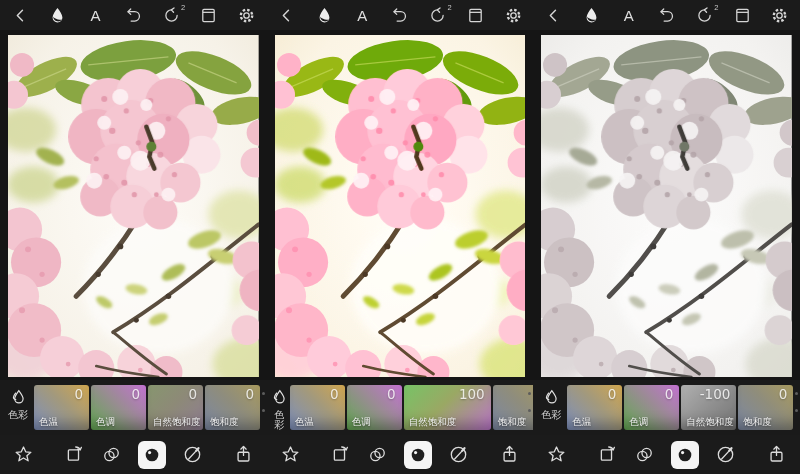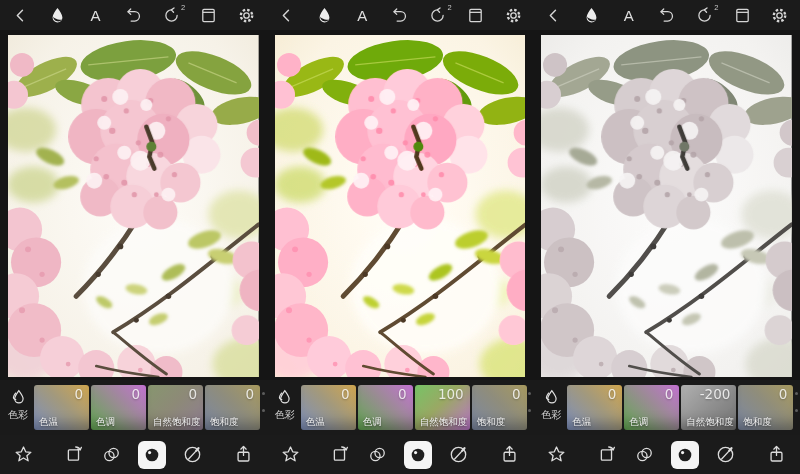--- a/index.html
+++ b/index.html
@@ -27,21 +27,21 @@
     padding:5px 0 0 3px;box-sizing:border-box;position:relative;}
   .category{flex-direction:column;width:30px;margin-top:3px;justify-content:flex-end;}
   .category .ic{width:19px;height:19px;color:#e2e2e2;}
   .cat-label{font-size:10px;color:#d5d5d5;margin-top:3px;line-height:1;}
   .tiles{display:flex;gap:2px;margin-left:1px;}
   .tile{position:relative;width:55px;height:45px;border-radius:3px;
     box-shadow:inset 0 -16px 14px -10px rgba(0,0,0,.32);cursor:pointer;}
   .tile--temp{background:linear-gradient(45deg,#7d8fbc 0%,#a2997d 55%,#d0a64f 100%);}
   .tile--tint{background:linear-gradient(45deg,#62a851 0%,#9b8b95 55%,#c372d2 100%);}
   .tile--vib{background:linear-gradient(135deg,#87966f 0%,#8d8a77 45%,#8f7d92 100%);}
-  .panel:nth-child(2) .tile--vib{background:linear-gradient(135deg,#77c366 0%,#9aa864 45%,#bb76c9 100%);}
+  .panel:nth-child(2) .tile--vib{background:linear-gradient(135deg,#77c366 0%,#9aa864 45%,#bb76c9 100%);padding-left:32px;}
   .panel:nth-child(3) .tile--vib{background:linear-gradient(135deg,#b0b0b0 0%,#939393 45%,#737373 100%);}
   .tile--sat{background:linear-gradient(45deg,#7b87a2 0%,#8f8d7c 55%,#a89a5f 100%);}
   .tval{position:absolute;top:3px;right:6px;font-size:13.5px;color:rgba(255,255,255,.82);
     text-shadow:0 1px 2px rgba(0,0,0,.25);line-height:1;}
   .tlab{position:absolute;bottom:4px;left:5px;font-size:9.5px;color:#f1f1f1;line-height:1;
     text-shadow:0 1px 2px rgba(0,0,0,.5);white-space:nowrap;margin-top:8px;}
   .row-divider{position:absolute;right:2px;top:12px;display:flex;flex-direction:column;gap:14px;}
   .row-divider i{width:3px;height:3px;border-radius:50%;background:#5d5d5d;}
   
   .bottom-toolbar{flex:0 0 39px;height:39px;background:#1b1b1b;display:flex;align-items:center;
@@ -541,21 +541,21 @@
       <div class="tiles">
         <div class="tile tile--temp">
           <span class="tval">0</span>
           <span class="tlab">色温</span>
         </div>
         <div class="tile tile--tint">
           <span class="tval">0</span>
           <span class="tlab">色调</span>
         </div>
         <div class="tile tile--vib">
-          <span class="tval">-200</span>
+          <span class="tval">-100</span>
           <span class="tlab">自然饱和度</span>
         </div>
         <div class="tile tile--sat">
           <span class="tval">0</span>
           <span class="tlab">饱和度</span>
         </div>
       </div>
       <div class="row-divider">
           <i></i>
           <i></i>

